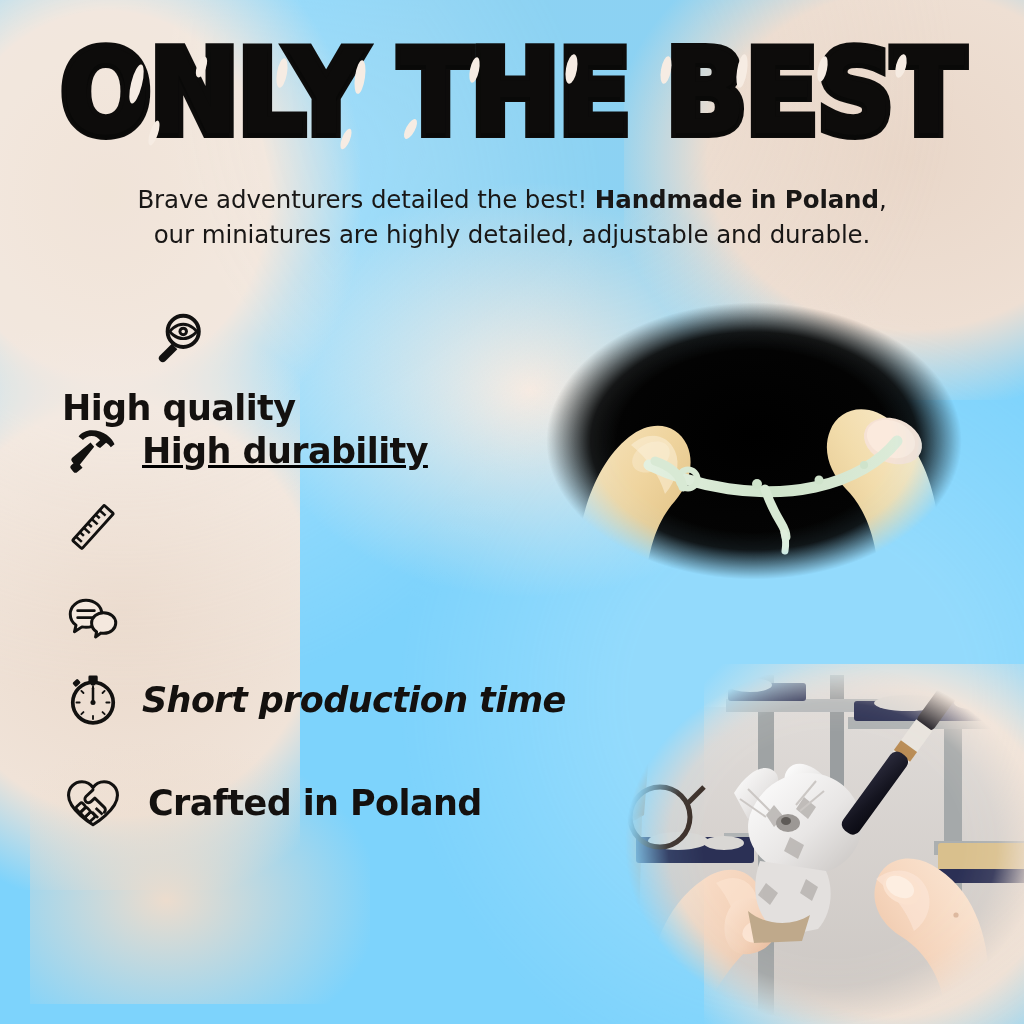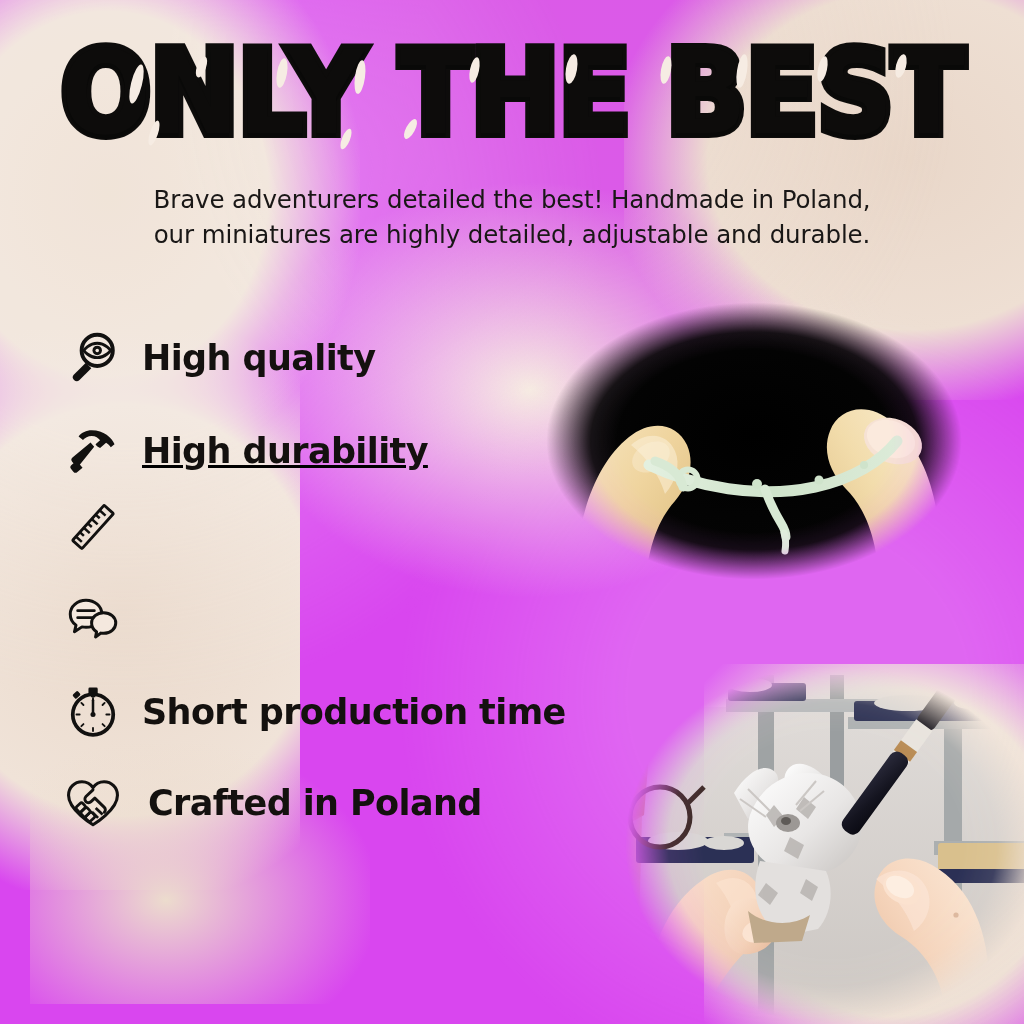--- a/index.html
+++ b/index.html
@@ -3,21 +3,21 @@
 <meta charset="utf-8">
 <style>
   html,body{margin:0;padding:0;}
   body{
     width:1024px;height:1024px;overflow:hidden;
     font-family:"Liberation Sans",sans-serif;
     background:#f3e6db;
   }
   .canvas{
     position:relative;width:1024px;height:1024px;overflow:hidden;
-    background:#d946ef;
+    background:#7dd3fc;
   }
   
   .bg-layer{position:absolute;inset:0;pointer-events:none;}
   .wash{position:absolute;pointer-events:none;}
   .w1{left:-60px;top:-40px;width:420px;height:520px;
       background:radial-gradient(ellipse at 40% 45%, #ecdccd 0%, #efe1d5 45%, rgba(244,232,222,0) 72%);}
   .w2{right:-120px;top:-80px;width:520px;height:480px;
       background:radial-gradient(ellipse at 55% 50%, #e9d7c9 0%, #eedfd3 50%, rgba(244,232,222,0) 75%);}
   .w3{left:-140px;top:330px;width:440px;height:560px;
       background:radial-gradient(ellipse at 60% 50%, #ead9cb 0%, #f0e3d8 52%, rgba(244,232,222,0) 76%);}
@@ -63,37 +63,37 @@
   .g13{left:342px;top:128px;width:8px;height:22px;transform:rotate(22deg);}
 
   
   .subtitle{
     position:absolute;left:50%;transform:translateX(-50%);
     top:183px;width:830px;text-align:center;
     font-family:"DejaVu Sans",sans-serif;
     font-size:24.5px;line-height:1.42;color:#191716;font-weight:400;
     letter-spacing:-.1px;
   }
-  .subtitle b{font-weight:400;}
+  .subtitle b{font-weight:700;}
 
   
   .features{position:absolute;left:62px;top:300px;width:700px;}
   .feature{position:absolute;display:flex;align-items:center;gap:18px;height:62px;}
   .feature .ico{width:62px;height:62px;flex:0 0 62px;display:flex;align-items:center;justify-content:center;}
   .feature .ico svg{display:block;}
   .feature .flabel{
     font-family:"DejaVu Sans",sans-serif;
     font-weight:700;font-size:35px;color:#14110f;
     letter-spacing:-.6px;white-space:nowrap;
   }
-  .f0{top:27px;}
+  .f0{top:8px;flex-direction:column;}
   .f1{top:120px;text-decoration:underline;}
   .f2{top:196px;}
   .f3{top:288px;}
-  .f4{top:381px;}
+  .f4{top:369px;font-style:italic;}
   .f5{top:472px;gap:24px;}
 
   
   .photo{position:absolute;overflow:hidden;}
   .photo-top{
     left:519px;top:281px;width:470px;height:320px;
     -webkit-mask-image:
       radial-gradient(ellipse 47% 46% at 50% 50%, #000 62%, rgba(0,0,0,.92) 74%, rgba(0,0,0,0) 94%);
     mask-image:
       radial-gradient(ellipse 47% 46% at 50% 50%, #000 62%, rgba(0,0,0,.92) 74%, rgba(0,0,0,0) 94%);

